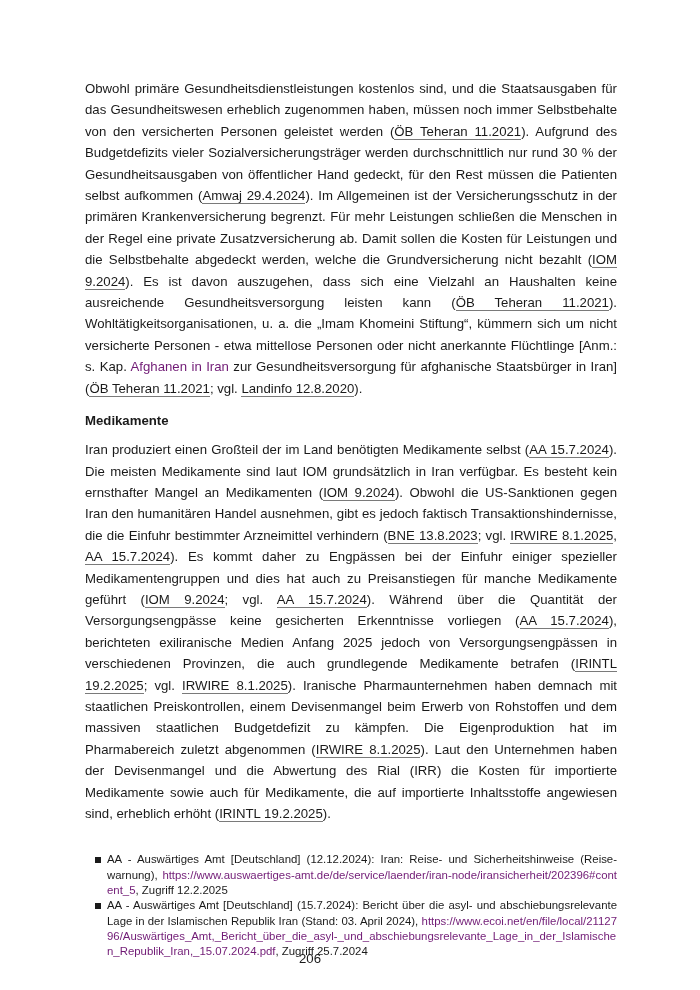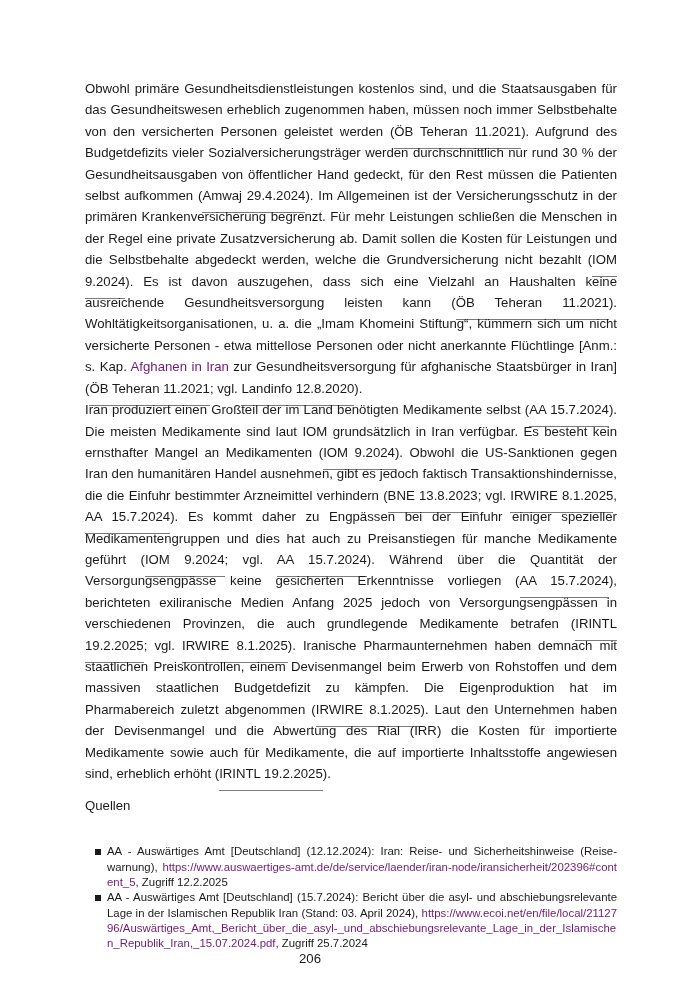--- a/index.html
+++ b/index.html
@@ -6,21 +6,21 @@
     body {
       width: 700px; height: 990px; position: relative; overflow: hidden;
       font-family: "Liberation Sans", sans-serif; color: #1a1a1a;
     }
     .page { position: absolute; left: 85px; top: 78px; width: 532px; }
     .para {
       font-size: 13.2px; line-height: 21.4px; text-align: justify;
       margin: 0; hyphens: manual;
     }
     .cite {
-      border-bottom: 1px solid #7a7a7a; padding-bottom: 9px;
+      border-bottom: 1px solid #7a7a7a; padding-bottom: 0px;
       color: #1a1a1a; cursor: pointer; text-decoration: none;
     }
     .link { color: #701a75; cursor: pointer; text-decoration: none; }
     .heading {
       font-weight: bold; font-size: 13.2px; margin: 12px 0 8px 0; line-height: 20px;
     }
     .sources-label { font-size: 13.2px; margin: 12px 0 0 0; line-height: 20px; }
     ul.sources {
       list-style: none; margin: 28px 0 0 0; padding: 0 0 0 10px;
     }
@@ -38,24 +38,24 @@
       margin-top: 24px;
     }
   </style>
 </head>
 <body>
 
 <div class="page">
 
   <p class="para"><span>Obwohl primäre Gesundheitsdienstleistungen kostenlos sind, und die Staatsausgaben für das Gesundheitswesen erheblich zugenommen haben, müssen noch immer Selbstbehalte von den versicherten Personen geleistet werden (</span><a class="cite">ÖB Teheran 11.2021</a><span>). Aufgrund des Budgetdefizits vie­ler Sozialversicherungsträger werden durchschnittlich nur rund 30 % der Gesundheitsausgaben von öffentlicher Hand gedeckt, für den Rest müssen die Patienten selbst aufkommen (</span><a class="cite">Amwaj 29.4.2024</a><span>). Im Allgemeinen ist der Versicherungsschutz in der primären Krankenversicherung begrenzt. Für mehr Leistungen schließen die Menschen in der Regel eine private Zusatzversi­cherung ab. Damit sollen die Kosten für Leistungen und die Selbstbehalte abgedeckt werden, welche die Grundversicherung nicht bezahlt (</span><a class="cite">IOM 9.2024</a><span>). Es ist davon auszugehen, dass sich eine Vielzahl an Haushalten keine ausreichende Gesundheitsversorgung leisten kann (</span><a class="cite">ÖB Te­heran 11.2021</a><span>). Wohltätigkeitsorganisationen, u. a. die „Imam Khomeini Stiftung“, kümmern sich um nicht versicherte Personen - etwa mittellose Personen oder nicht anerkannte Flüchtlinge [Anm.: s. Kap. </span><a class="link">Afghanen in Iran</a><span> zur Gesundheitsversorgung für afghanische Staatsbürger in Iran] (</span><a class="cite">ÖB Teheran 11.2021</a><span>; vgl. </span><a class="cite">Landinfo 12.8.2020</a><span>).</span></p>
 
+  <div class="heading">Medikamente</div>
 
   <p class="para"><span>Iran produziert einen Großteil der im Land benötigten Medikamente selbst (</span><a class="cite">AA 15.7.2024</a><span>). Die meisten Medikamente sind laut IOM grundsätzlich in Iran verfügbar. Es besteht kein ernsthafter Mangel an Medikamenten (</span><a class="cite">IOM 9.2024</a><span>). Obwohl die US-Sanktionen gegen Iran den huma­nitären Handel ausnehmen, gibt es jedoch faktisch Transaktionshindernisse, die die Einfuhr bestimmter Arzneimittel verhindern (</span><a class="cite">BNE 13.8.2023</a><span>; vgl. </span><a class="cite">IRWIRE 8.1.2025</a><span>, </span><a class="cite">AA 15.7.2024</a><span>). Es kommt daher zu Engpässen bei der Einfuhr einiger spezieller Medikamentengruppen und dies hat auch zu Preisanstiegen für manche Medikamente geführt (</span><a class="cite">IOM 9.2024</a><span>; vgl. </span><a class="cite">AA 15.7.2024</a><span>). Während über die Quantität der Versorgungsengpässe keine gesicherten Erkenntnisse vorlie­gen (</span><a class="cite">AA 15.7.2024</a><span>), berichteten exiliranische Medien Anfang 2025 jedoch von Versorgungs­engpässen in verschiedenen Provinzen, die auch grundlegende Medikamente betrafen (</span><a class="cite">IRINTL 19.2.2025</a><span>; vgl. </span><a class="cite">IRWIRE 8.1.2025</a><span>). Iranische Pharmaunternehmen haben demnach mit staatli­chen Preiskontrollen, einem Devisenmangel beim Erwerb von Rohstoffen und dem massiven staatlichen Budgetdefizit zu kämpfen. Die Eigenproduktion hat im Pharmabereich zuletzt ab­genommen (</span><a class="cite">IRWIRE 8.1.2025</a><span>). Laut den Unternehmen haben der Devisenmangel und die Abwertung des Rial (IRR) die Kosten für importierte Medikamente sowie auch für Medikamente, die auf importierte Inhaltsstoffe angewiesen sind, erheblich erhöht (</span><a class="cite">IRINTL 19.2.2025</a><span>).</span></p>
 
-  <div class="sources-label">Quellen</div>
 
   <ul class="sources">
     <li>
       <span class="bullet"></span><span class="txt">AA - Auswärtiges Amt [Deutschland] (12.12.2024): Iran:  Reise- und Sicherheitshinweise (Reise­warnung), </span><a class="link">https://www.auswaertiges-amt.de/de/service/laender/iran-node/iransicherheit/202396#content_5</a><span class="txt">, Zugriff 12.2.2025</span>
     </li>
     <li>
       <span class="bullet"></span><span class="txt">AA - Auswärtiges Amt [Deutschland] (15.7.2024): Bericht über die asyl- und abschiebungsrelevante Lage in der Islamischen Republik Iran (Stand: 03. April 2024), </span><a class="link">https://www.ecoi.net/en/file/local/2112796/Auswärtiges_Amt,_Bericht_über_die_asyl-_und_abschiebungsrelevante_Lage_in_der_Islamischen_Republik_Iran,_15.07.2024.pdf</a><span class="txt">, Zugriff 25.7.2024</span>
     </li>
 
   </ul>

